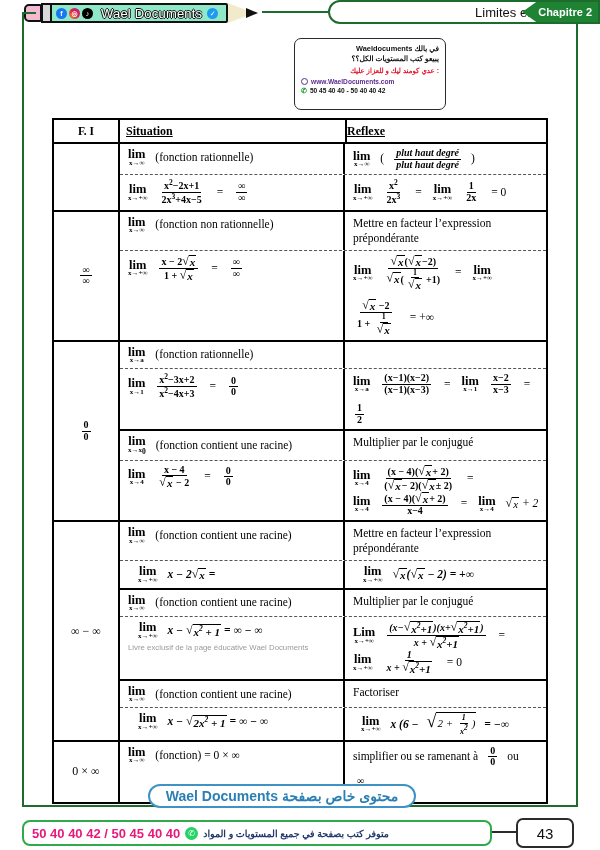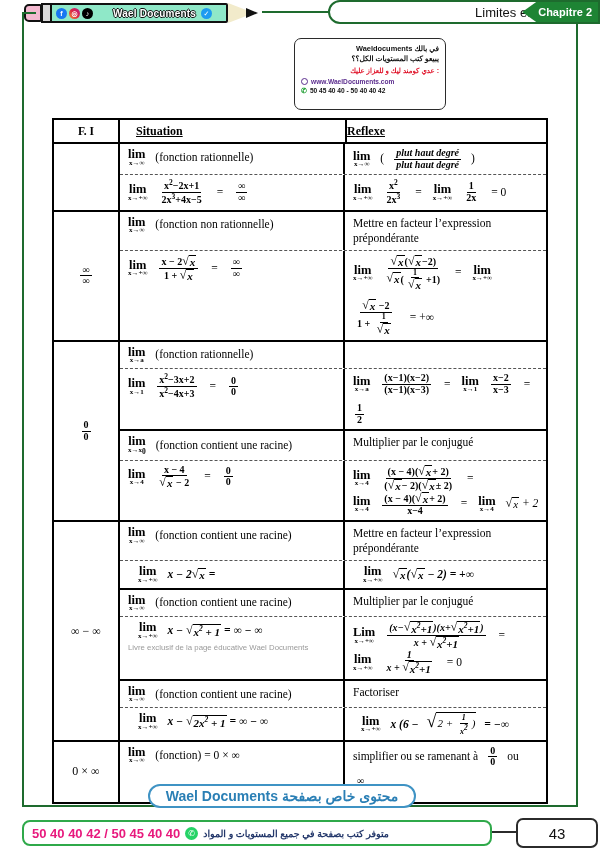--- a/index.html
+++ b/index.html
@@ -43,22 +43,22 @@
     border-top:5px solid transparent; border-bottom:5px solid transparent;
     border-left:12px solid #111;
   }
   .social { width:11px; height:11px; border-radius:50%; display:inline-block;
     font-size:7px; color:#fff; text-align:center; line-height:11px; font-weight:bold;
     font-family:"Liberation Sans", sans-serif; flex:none; }
   .fb { background:#1877f2; }
   .ig { background:linear-gradient(45deg,#f09433,#dc2743,#bc1888); }
   .tt { background:#000; }
   .brandname {
-    font-family:"Liberation Sans", sans-serif; font-weight:bold; font-size:10px;
-    color:#fff; letter-spacing:.2px; margin-left:18px;
+    font-family:"Liberation Sans", sans-serif; font-weight:normal; font-size:13px;
+    color:#fff; letter-spacing:.2px; margin-left:6px;
     text-shadow: -1px 0 #111, 0 1px #111, 1px 0 #111, 0 -1px #111;
     white-space:nowrap;
   }
   .verified { background:#1d9bf0; width:11px; height:11px; border-radius:50%;
     font-size:7px; color:#fff; text-align:center; line-height:11px;
     font-family:"Liberation Sans", sans-serif; margin-left:3px; flex:none;}
 
   .chapline { position:absolute; left:262px; top:11px; width:70px; height:2px; background:#1e6b2e; }
 
   .title-pill {
@@ -100,21 +100,21 @@
 
   
   .table {
     position:absolute; left:52px; top:118px; width:496px;
     border-left:2px solid #000; border-right:2px solid #000;
     border-top:2px solid #000; border-bottom:2px solid #000;
     background:#fff;
   }
   .thead { display:flex; border-bottom:2px solid #000; height:24px; }
   .th-fi { width:66px; border-right:2px solid #000; display:flex; align-items:center; justify-content:center; }
-  .th-sit { width:227px; border-right:2px solid #000; display:flex; align-items:center; padding-left:16px; }
+  .th-sit { width:227px; border-right:2px solid #000; display:flex; align-items:center; padding-left:6px; }
   .th-ref { flex:1; display:flex; align-items:center; }
   .th-fi span { font-weight:bold; font-size:11.5px; }
   .th-sit span, .th-ref span {
     font-weight:bold; font-size:12px; text-decoration:underline;
   }
 
   .group { display:flex; border-bottom:2px solid #000; }
   .group:last-child { border-bottom:none; }
   .fi-cell {
     width:66px; border-right:2px solid #000; display:flex;
@@ -163,21 +163,21 @@
     position:absolute; left:22px; top:820px; width:470px; height:26px;
     border:2px solid #2fa94a; border-radius:8px; background:#fff;
     display:flex; align-items:center; justify-content:flex-end;
     padding:0 8px; gap:5px; direction:rtl;
   }
   .f-ar { font-family:"Liberation Sans", sans-serif; font-weight:bold; font-size:9.5px; color:#24386b; white-space:nowrap;}
   .wa { width:13px; height:13px; border-radius:50%; background:#25d366; color:#fff;
     font-size:8px; text-align:center; line-height:13px; font-family:"Liberation Sans",sans-serif; flex:none;}
   .f-num { font-family:"Liberation Sans", sans-serif; font-weight:bold; font-size:13px; color:#e8197d; white-space:nowrap; direction:ltr;}
   .pagebox {
-    position:absolute; left:516px; top:818px; width:82px; height:30px;
+    position:absolute; left:516px; top:818px; width:58px; height:30px;
     border:2px solid #2b2b2b; border-radius:7px; background:#fff;
     display:flex; align-items:center; justify-content:center;
   }
   .pagebox span { font-family:"Liberation Sans", sans-serif; font-size:15px; color:#111; }
   .footer-connector { position:absolute; left:492px; top:831px; width:24px; height:2px; background:#2b2b2b; }
 </style>
 </head>
 <body>
 
 <div class="page">

